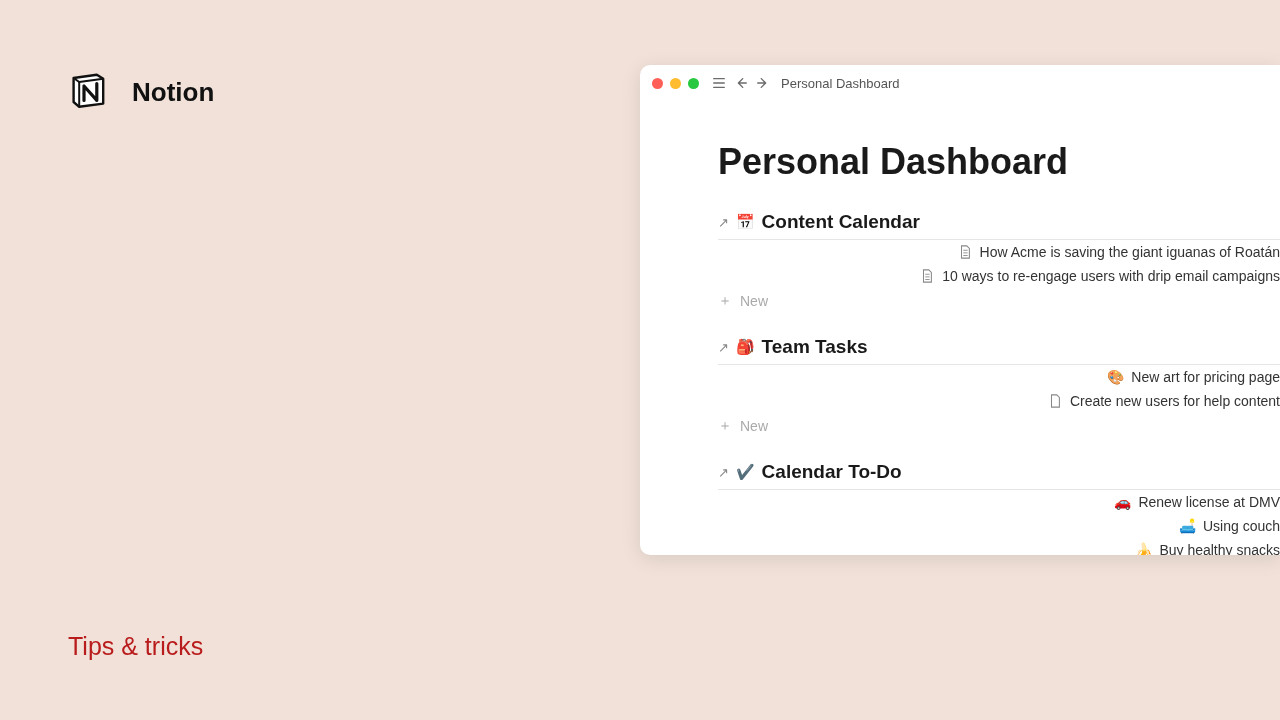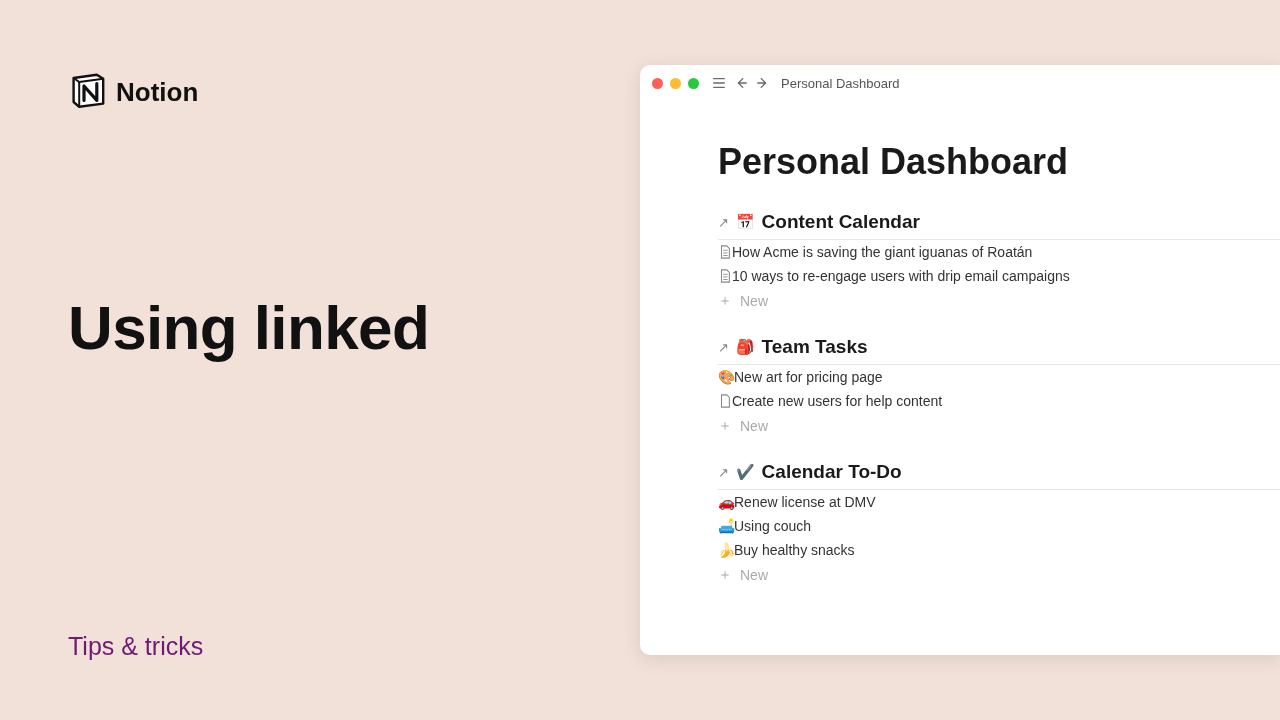--- a/index.html
+++ b/index.html
@@ -10,21 +10,21 @@
       font-family: -apple-system, BlinkMacSystemFont, "Segoe UI", Helvetica, Arial, sans-serif;
       overflow: hidden;
       position: relative;
     }
     .logo-area {
       position: absolute;
       top: 70px;
       left: 68px;
       display: flex;
       align-items: center;
-      gap: 8px;
+      gap: 24px;
     }
     .logo-cube {
       width: 40px;
       height: 40px;
     }
     .logo-text {
       font-size: 26px;
       font-weight: 600;
       color: #111;
     }
@@ -37,28 +37,28 @@
       line-height: 1.08;
       letter-spacing: -0.01em;
       color: #111;
     }
     .sub-label {
       position: absolute;
       top: 632px;
       left: 68px;
       font-size: 25px;
       font-weight: 400;
-      color: #701a75;
+      color: #b91c1c;
     }
     .app-window {
       position: absolute;
       top: 65px;
       left: 640px;
       width: 640px;
-      height: 590px;
+      height: 490px;
       background: #fff;
       border-radius: 10px 0 0 10px;
       box-shadow: 0 4px 20px rgba(0,0,0,0.10);
       overflow: hidden;
     }
     .window-bar {
       height: 36px;
       display: flex;
       align-items: center;
       padding: 0 12px;
@@ -105,23 +105,25 @@
     .db-emoji { font-size: 15px; }
     .db-title {
       font-size: 19px;
       font-weight: 600;
       color: #1a1a1a;
     }
     .db-items { }
     .db-item {
       display: flex;
       align-items: center;
+      gap: 8px;
       padding: 4px 0;
       font-size: 14px;
       color: #333;
+      justify-content: flex-end;
     }
     .item-icon {
       width: 14px;
       display: flex;
       align-items: center;
       color: #888;
     }
     .item-emoji {
       font-size: 14px;
       width: 16px;
@@ -151,21 +153,21 @@
       <path d="M7 10 L36 6 L44 11 L44 42 L14 46 L7 40 Z" fill="#fff" stroke="#111" stroke-width="3" stroke-linejoin="round"></path>
       <path d="M7 10 L14 15 L44 11" fill="none" stroke="#111" stroke-width="2.5" stroke-linejoin="round"></path>
       <path d="M14 15 L14 46" fill="none" stroke="#111" stroke-width="2.5"></path>
       <path d="M20 20 L20 38 M20 20 L36 38 M36 17 L36 38" stroke="#111" stroke-width="4" fill="none" stroke-linecap="round"></path>
     </svg>
   </span>
   <span class="logo-text">Notion</span>
 </div>
 
 <h1 class="main-title">
-  <span>Using linked</span><br>
+  <br>
 </h1>
 
 <div class="sub-label">Tips &amp; tricks</div>
 
 <div class="app-window">
   <div class="window-bar">
     <div class="traffic-lights">
       <div class="tl tl-close"></div>
       <div class="tl tl-min"></div>
       <div class="tl tl-max"></div>

